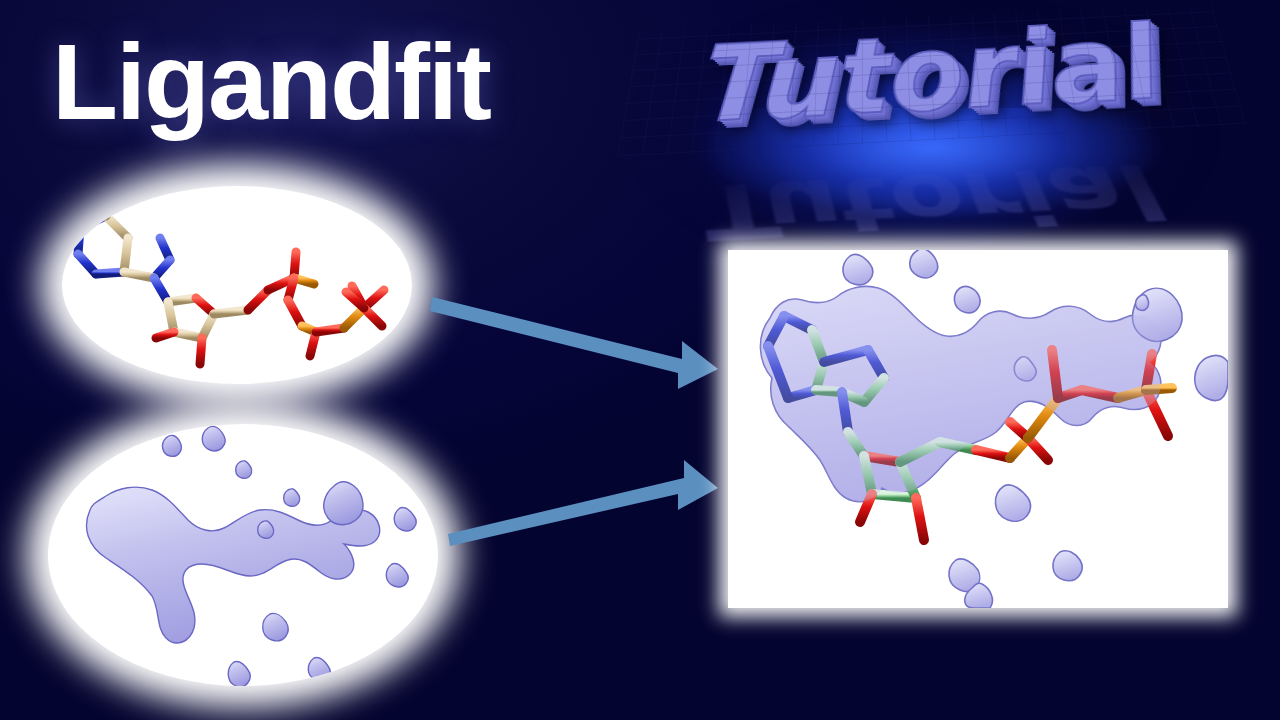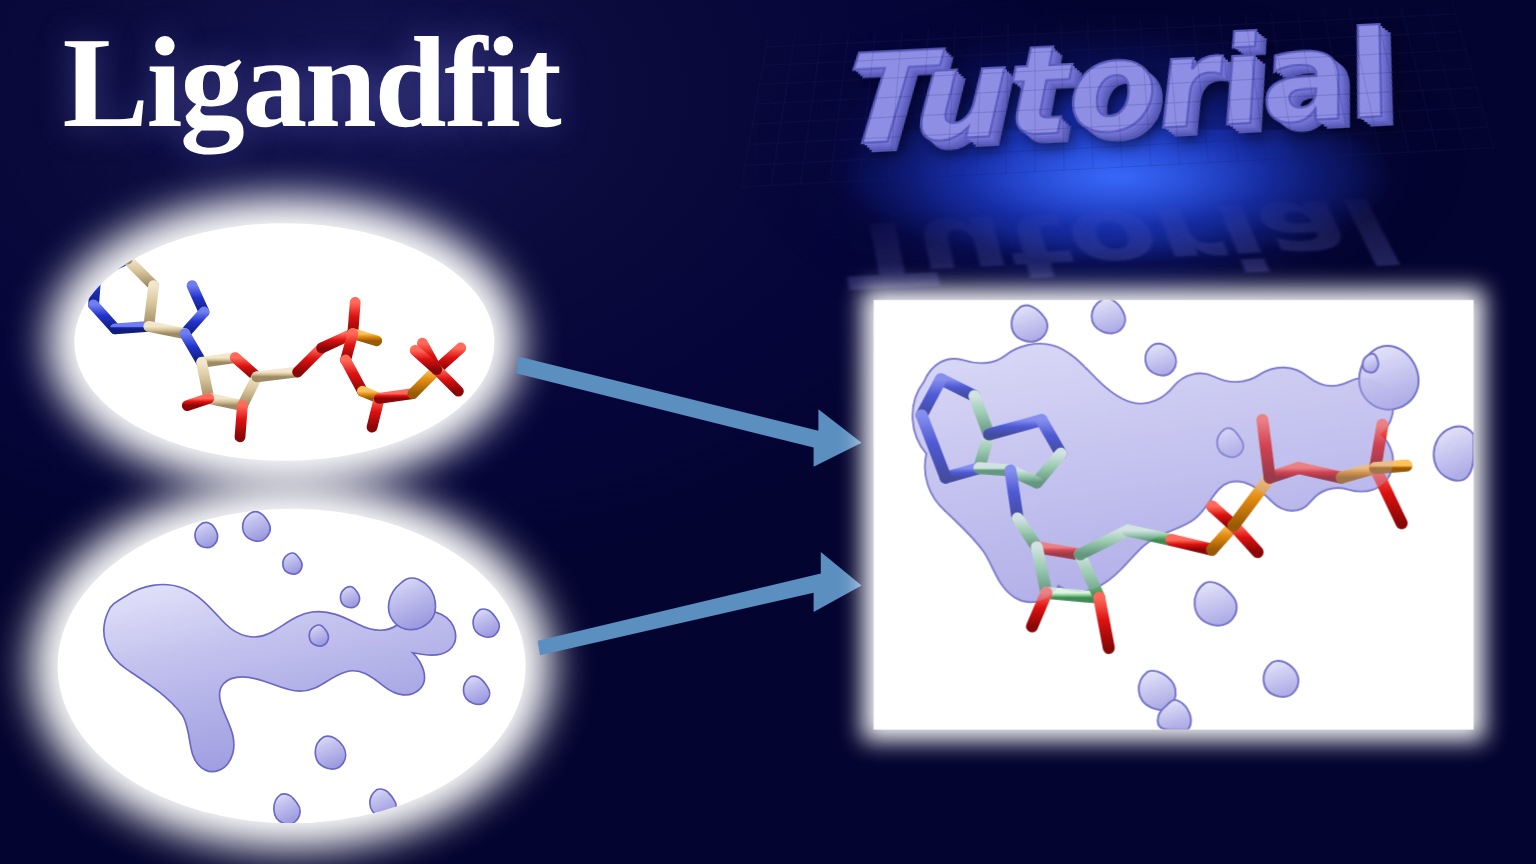--- a/index.html
+++ b/index.html
@@ -10,24 +10,24 @@
     position:relative;
     width:1280px;height:720px;
     overflow:hidden;
     background:
       radial-gradient(ellipse 620px 420px at 300px 80px, #141452 0%, #0a0a3c 40%, #05053a 70%, #040430 100%),
       #040430;
   }
 
   
   #title{
-    position:absolute; left:52px; top:8px;
+    position:absolute; left:52px; top:20px;
     font-size:108px; font-weight:700; color:#ffffff;
     letter-spacing:-2px; line-height:1.15;
-    font-family:Liberation Serif, serif;
+    font-family:Liberation Sans, sans-serif;
     text-shadow:0 0 28px rgba(150,150,255,.35);
     white-space:nowrap;
   }
 
   
   #tutorial-banner{
     position:absolute; left:632px; top:-12px;
     width:600px; height:262px;
     background:
       radial-gradient(ellipse 300px 150px at 290px 150px, rgba(40,80,235,.95) 0%, rgba(26,52,190,.78) 28%, rgba(14,26,120,.45) 55%, rgba(7,10,62,.12) 78%, rgba(5,5,58,0) 100%);

